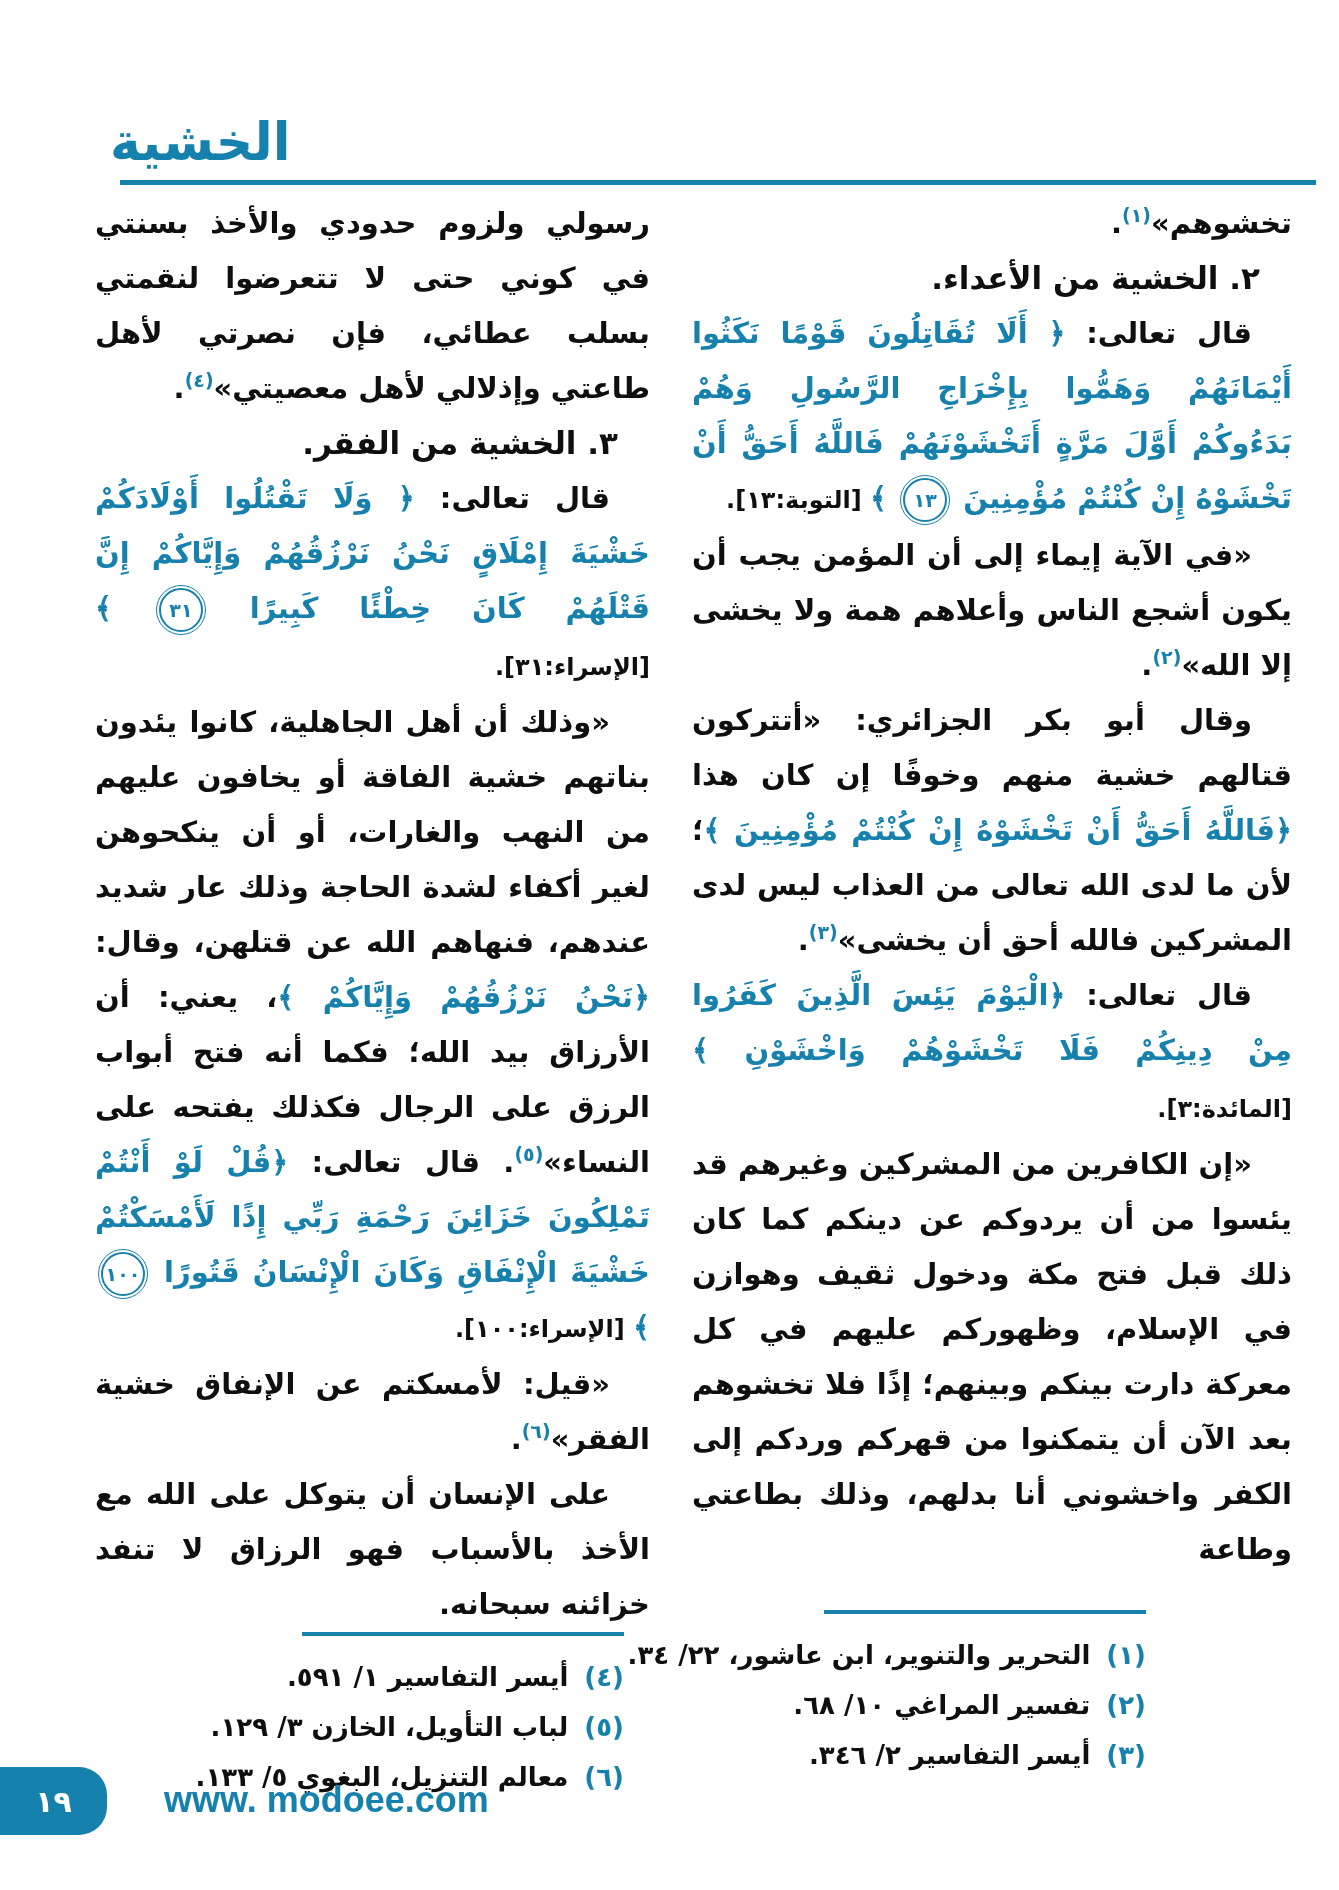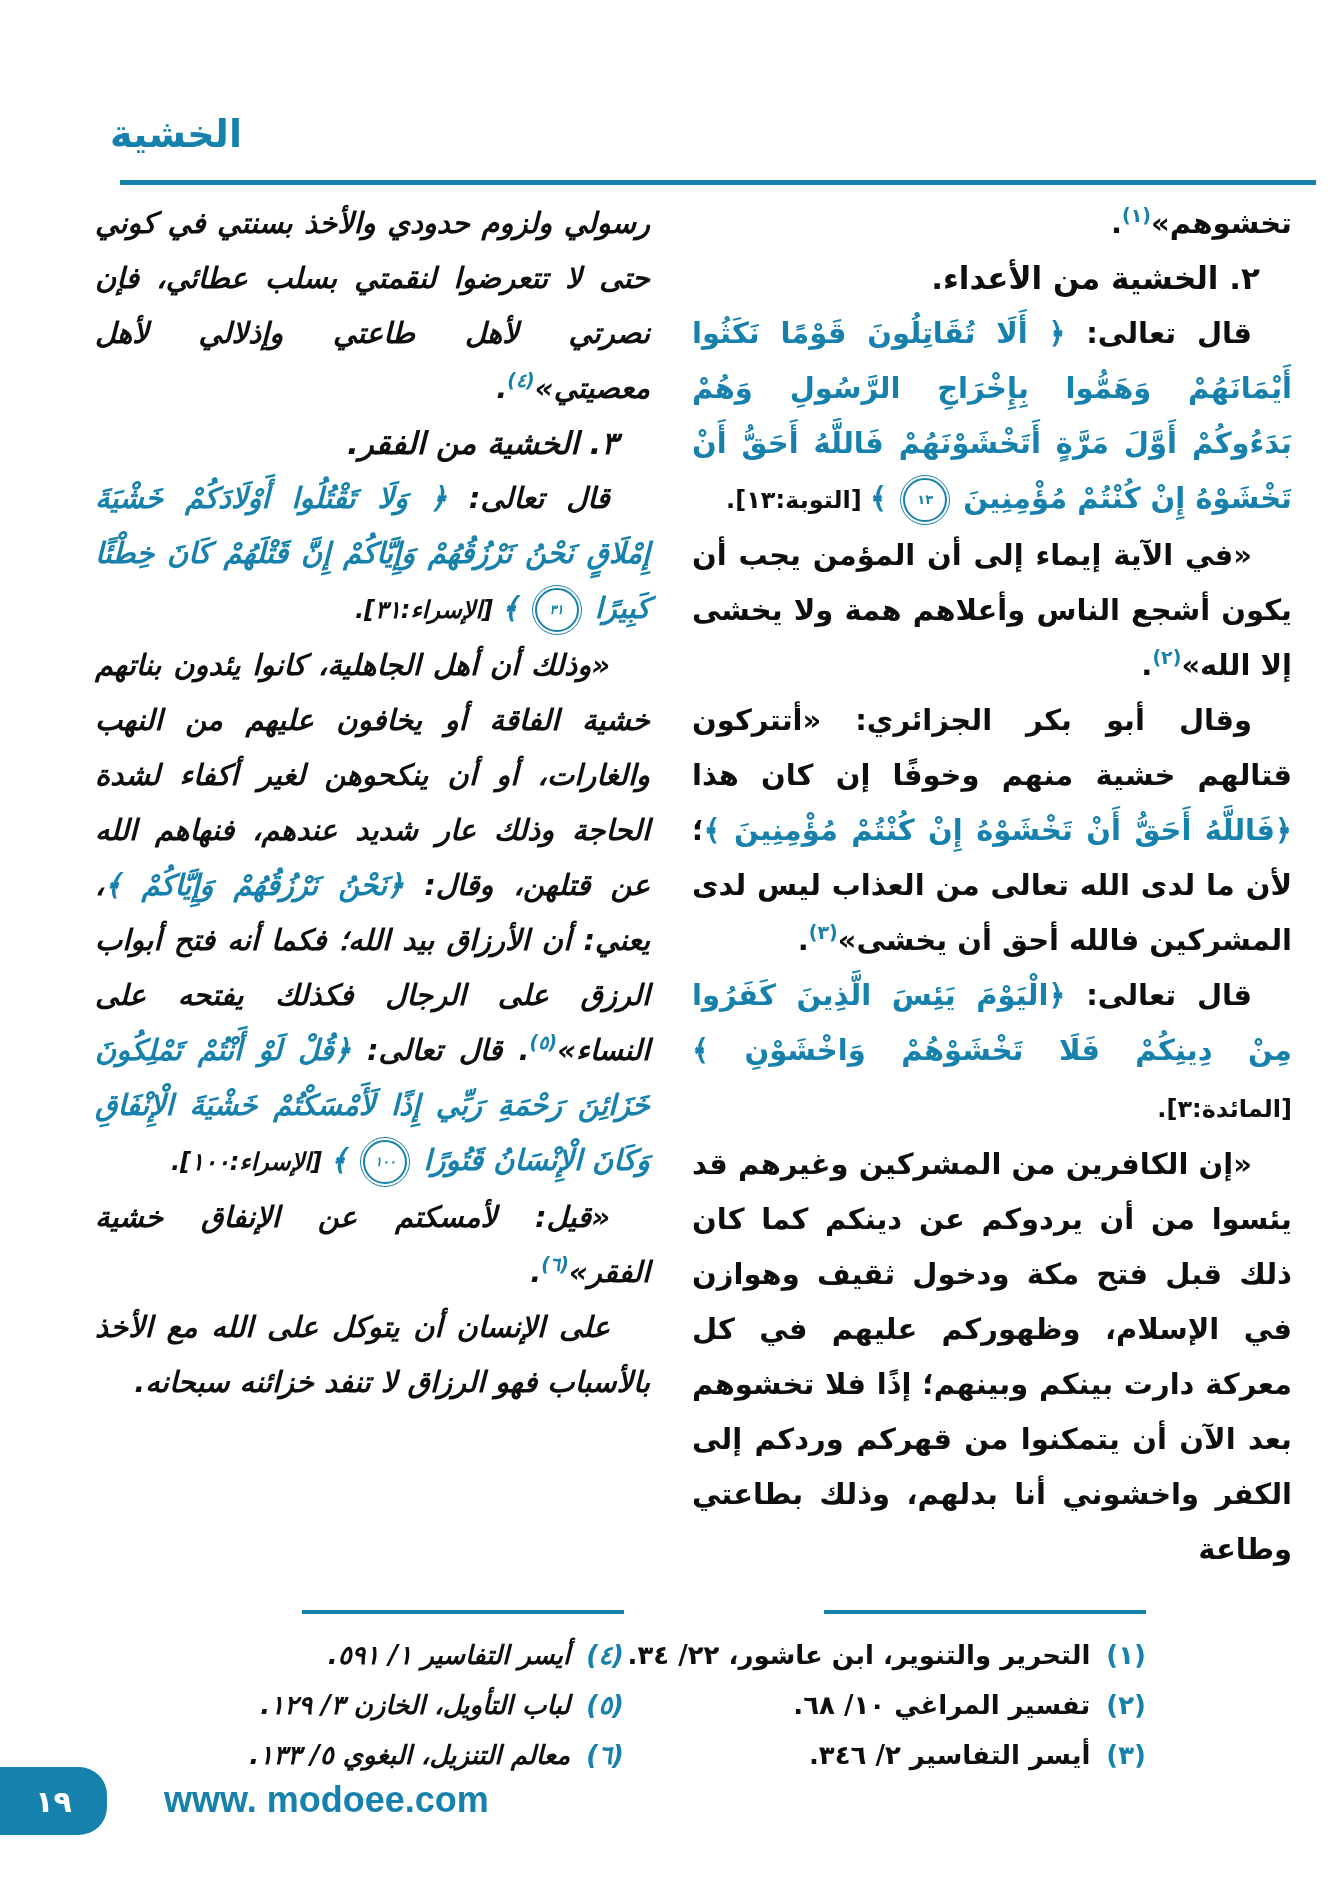--- a/index.html
+++ b/index.html
@@ -10,38 +10,38 @@
     font-family: "DejaVu Sans", sans-serif;
     color: #0f0f0f;
     --accent: #1781ad;
   }
 
   
   .chapter-title {
     position: absolute; top: 112px; left: 110px;
     direction: rtl;
     color: var(--accent);
-    font-size: 38px; font-weight: bold;
+    font-size: 52px; font-weight: bold;
     letter-spacing: -1px;
   }
   .header-rule {
     position: absolute; top: 180px; left: 120px;
     width: 1196px; height: 5px;
     background: var(--accent);
   }
 
   
   .columns {
     position: absolute; top: 196px; left: 95px; right: 47px;
     height: 1584px;
     display: flex; direction: rtl; gap: 42px;
   }
   .col { display: flex; flex-direction: column; }
   .col-right { width: 600px; flex: 0 0 600px; }
-  .col-left  { flex: 1 1 auto; font-style: italic; }
+  .col-left  { flex: 1 1 auto; }
 
   .para {
     direction: rtl; text-align: justify;
     font-size: 29px; font-weight: bold;
     line-height: 55px;
     color: #0f0f0f;
   }
   .para.body, .para.quran { text-indent: 40px; }
   .para.heading { text-indent: 32px; font-size: 31px; }
   .para.opening { text-indent: 0; }
@@ -54,21 +54,21 @@
   }
   .seg-r { font-size: 24px; margin-top: 14px; }
   .seg-v {
     display: inline-block; text-indent: 0;
     min-width: 44px; height: 44px; line-height: 40px;
     text-align: center;
     border: 2px solid var(--accent);
     outline: 1px solid var(--accent); outline-offset: 2px;
     border-radius: 50%;
     color: var(--accent);
-    font-size: 13px;
+    font-size: 19px;
     vertical-align: middle;
     margin: 0 6px;
   }
 
   
   .fn-block { margin-top: auto; direction: rtl; }
   .col-right .fn-block { margin-left: auto; margin-right: 146px; }
   .col-left  .fn-block { margin-left: auto; margin-right: 26px; }
   .fn-rule {
     width: 322px; height: 4px;

